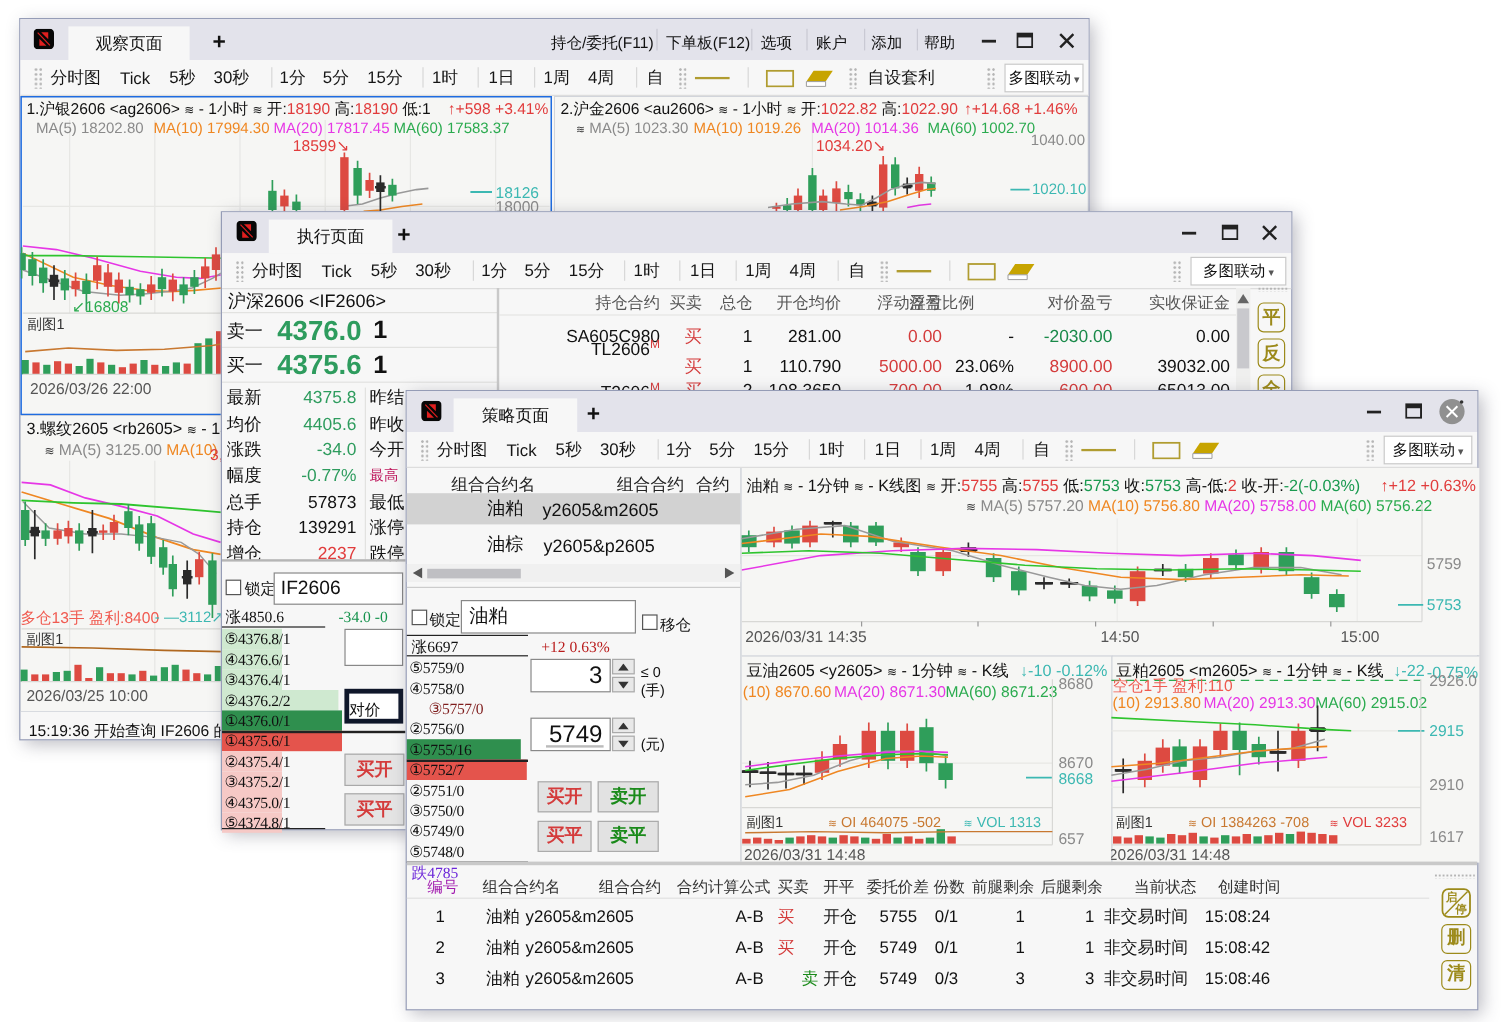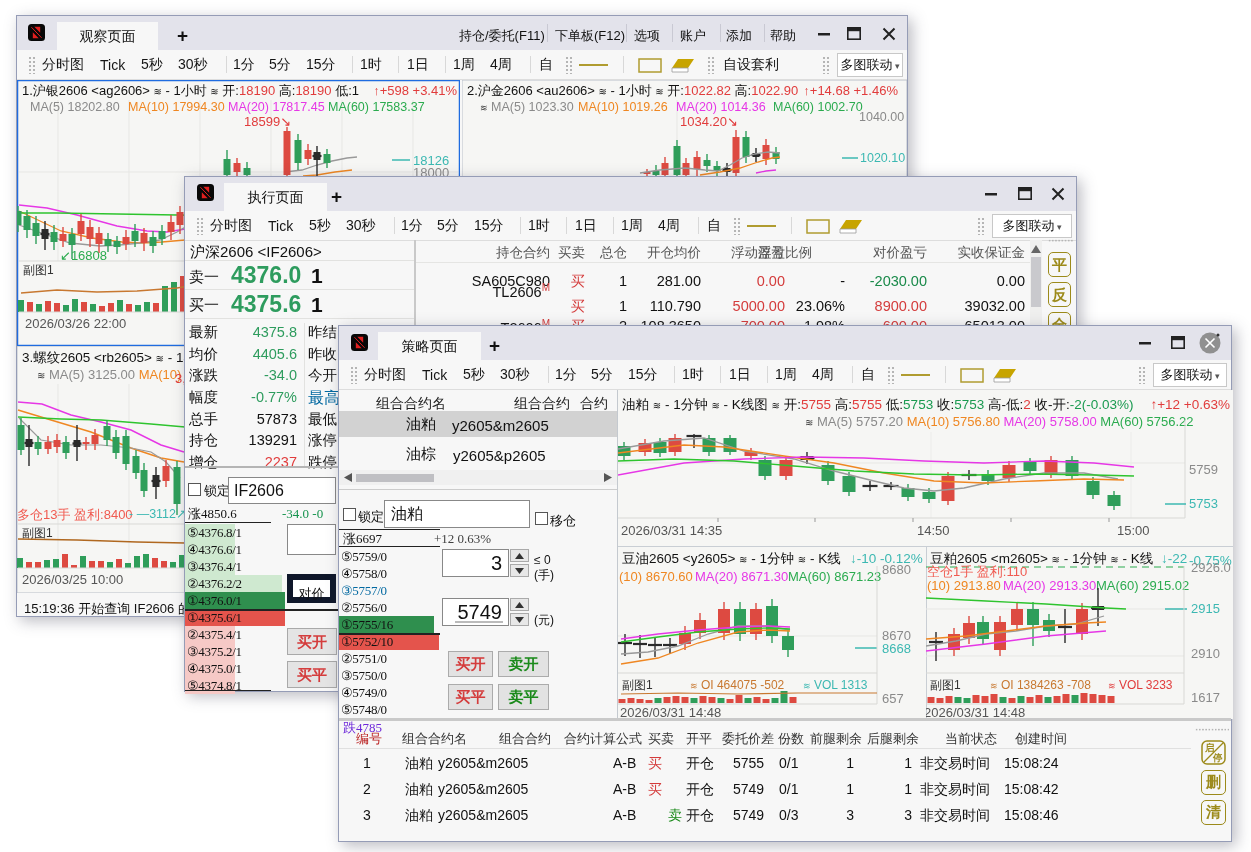--- a/index.html
+++ b/index.html
@@ -405,21 +405,21 @@
     <div class="t" style="left:30px;top:148px;width:82px;text-align:right;font-size:14.5px;color:#2e9c5e">4375.8</div>
     <div class="t" style="left:123px;top:148px;font-size:14.5px;color:#111">昨结</div>
     <div class="t" style="left:4px;top:170px;font-size:14.5px;color:#111">均价</div>
     <div class="t" style="left:30px;top:170px;width:82px;text-align:right;font-size:14.5px;color:#2e9c5e">4405.6</div>
     <div class="t" style="left:123px;top:170px;font-size:14.5px;color:#111">昨收</div>
     <div class="t" style="left:4px;top:191px;font-size:14.5px;color:#111">涨跌</div>
     <div class="t" style="left:30px;top:191px;width:82px;text-align:right;font-size:14.5px;color:#2e9c5e">-34.0</div>
     <div class="t" style="left:123px;top:191px;font-size:14.5px;color:#111">今开</div>
     <div class="t" style="left:4px;top:213px;font-size:14.5px;color:#111">幅度</div>
     <div class="t" style="left:30px;top:213px;width:82px;text-align:right;font-size:14.5px;color:#2e9c5e">-0.77%</div>
-    <div class="t" style="left:123px;top:213px;font-size:16px;color:#0369a1">最高</div>
+    <div class="t" style="left:123px;top:213px;font-size:12px;color:#be185d">最高</div>
     <div class="t" style="left:4px;top:235px;font-size:14.5px;color:#111">总手</div>
     <div class="t" style="left:30px;top:235px;width:82px;text-align:right;font-size:14.5px;color:#111">57873</div>
     <div class="t" style="left:123px;top:235px;font-size:14.5px;color:#111">最低</div>
     <div class="t" style="left:4px;top:256px;font-size:14.5px;color:#111">持仓</div>
     <div class="t" style="left:30px;top:256px;width:82px;text-align:right;font-size:14.5px;color:#111">139291</div>
     <div class="t" style="left:123px;top:256px;font-size:14.5px;color:#111">涨停</div>
     <div class="t" style="left:4px;top:278px;font-size:14.5px;color:#111">增仓</div>
     <div class="t" style="left:30px;top:278px;width:82px;text-align:right;font-size:14.5px;color:#e13c3c">2237</div>
     <div class="t" style="left:123px;top:278px;font-size:14.5px;color:#111">跌停</div>
     <div class="abs" style="left:119px;top:146px;width:1px;height:143px;background:#e2e2e0"></div>
@@ -448,21 +448,21 @@
     <div class="t mono" style="left:2px;top:451px;font-size:13px;letter-spacing:-0.3px;color:#111">②4375.4/1</div>
     <div class="abs" style="left:0;top:466px;width:50px;height:17px;background:#f6c9c6"></div>
     <div class="t mono" style="left:2px;top:468px;font-size:13px;letter-spacing:-0.3px;color:#111">③4375.2/1</div>
     <div class="abs" style="left:0;top:483px;width:50px;height:17px;background:#f6c9c6"></div>
     <div class="t mono" style="left:2px;top:485px;font-size:13px;letter-spacing:-0.3px;color:#111">④4375.0/1</div>
     <div class="abs" style="left:0;top:500px;width:50px;height:17px;background:#f6c9c6"></div>
     <div class="t mono" style="left:2px;top:502px;font-size:13px;letter-spacing:-0.3px;color:#111">⑤4374.8/1</div>
     <div class="abs" style="left:0;top:432px;width:153px;height:2px;background:#222"></div>
     <div class="abs" style="left:0;top:513px;width:86px;height:1px;background:#222"></div>
     <div class="abs" style="left:102px;top:347px;width:49px;height:31px;background:#fff;border:1px solid #888"></div>
-    <div class="abs" style="left:102px;top:397px;width:49px;height:29px;background:#fff;border:6px solid #0f172a;font-size:13px;color:#111;text-align:center;line-height:27px">对价</div>
+    <div class="abs" style="left:102px;top:397px;width:49px;height:29px;background:#fff;border:4px solid #0f172a;font-size:13px;color:#111;line-height:27px">对价</div>
     <div class="abs" style="left:102px;top:451px;width:50px;height:27px;background:#e4e4e4;border:1px solid #a9a9a9;font-size:15px;font-weight:bold;color:#d43c3c;text-align:center;line-height:25px">买开</div>
     <div class="abs" style="left:102px;top:484px;width:50px;height:27px;background:#e4e4e4;border:1px solid #a9a9a9;font-size:15px;font-weight:bold;color:#d43c3c;text-align:center;line-height:25px">买平</div>
     <div class="t" style="left:245px;top:69px;width:120px;text-align:right;font-size:13.5px;color:#555">持仓合约</div>
     <div class="t" style="left:280px;top:69px;width:120px;text-align:right;font-size:13.5px;color:#555">买卖</div>
     <div class="t" style="left:322px;top:69px;width:120px;text-align:right;font-size:13.5px;color:#555">总仓</div>
     <div class="t" style="left:396px;top:69px;width:120px;text-align:right;font-size:13.5px;color:#555">开仓均价</div>
     <div class="t" style="left:480px;top:69px;width:120px;text-align:right;font-size:13.5px;color:#555">浮动盈亏</div>
     <div class="t" style="left:540px;top:69px;width:120px;text-align:center;font-size:13.5px;color:#555">浮盈比例</div>
     <div class="t" style="left:622px;top:69px;width:120px;text-align:right;font-size:13.5px;color:#555">对价盈亏</div>
     <div class="t" style="left:720px;top:69px;width:120px;text-align:right;font-size:13.5px;color:#555">实收保证金</div>
@@ -575,31 +575,31 @@
       <polygon points="0,0 0,9 8,4.5" fill="#555"></polygon>
     </svg>
     <div class="abs" style="left:0;top:163px;width:278px;height:1px;background:#cccccc"></div>
     <div class="abs" style="left:4px;top:182px;width:13px;height:13px;background:#fff;border:1px solid #555"></div>
     <div class="t" style="left:19px;top:184px;font-size:13px;color:#111">锁定</div>
     <div class="abs" style="left:45px;top:174px;width:146px;height:28px;background:#fff;border:1px solid #888"></div>
     <div class="t" style="left:52px;top:180px;font-size:16px;color:#111">油粕</div>
     <div class="abs" style="left:196px;top:186px;width:13px;height:13px;background:#fff;border:1px solid #555"></div>
     <div class="t" style="left:211px;top:188px;font-size:13px;color:#111">移仓</div>
     <div class="t mono" style="left:4px;top:206px;font-size:13px;color:#111">涨6697</div>
-    <div class="t mono" style="left:95px;top:206px;font-size:13px;color:#404040">+12 0.63%</div>
+    <div class="t mono" style="left:112px;top:206px;font-size:13px;color:#b91c1c">+12 0.63%</div>
     <div class="abs" style="left:0;top:203px;width:101px;height:1px;background:#222"></div>
     <div class="abs" style="left:0;top:220px;width:101px;height:1px;background:#222"></div>
     <div class="t mono" style="left:2px;top:224px;font-size:13px;letter-spacing:-0.3px;color:#111">⑤5759/0</div>
     <div class="t mono" style="left:2px;top:241px;font-size:13px;letter-spacing:-0.3px;color:#111">④5758/0</div>
-    <div class="t mono" style="left:2px;top:258px;font-size:13px;letter-spacing:-0.3px;color:#0369a1">③5757/0</div>
+    <div class="t mono" style="left:18px;top:258px;font-size:13px;letter-spacing:-0.3px;color:#7f1d1d">③5757/0</div>
     <div class="t mono" style="left:2px;top:275px;font-size:13px;letter-spacing:-0.3px;color:#111">②5756/0</div>
     <div class="abs" style="left:0;top:290px;width:95px;height:17px;background:#2f8f4e"></div>
     <div class="t mono" style="left:2px;top:292px;font-size:13px;letter-spacing:-0.3px;color:#111">①5755/16</div>
     <div class="abs" style="left:0;top:307px;width:100px;height:17px;background:#e4544c"></div>
-    <div class="t mono" style="left:2px;top:309px;font-size:13px;letter-spacing:-0.3px;color:#111">①5752/10</div>
+    <div class="t mono" style="left:2px;top:309px;font-size:13px;letter-spacing:-0.3px;color:#111">①5752/7</div>
     <div class="t mono" style="left:2px;top:326px;font-size:13px;letter-spacing:-0.3px;color:#111">②5751/0</div>
     <div class="t mono" style="left:2px;top:343px;font-size:13px;letter-spacing:-0.3px;color:#111">③5750/0</div>
     <div class="t mono" style="left:2px;top:360px;font-size:13px;letter-spacing:-0.3px;color:#111">④5749/0</div>
     <div class="t mono" style="left:2px;top:377px;font-size:13px;letter-spacing:-0.3px;color:#111">⑤5748/0</div>
     <div class="abs" style="left:0;top:307px;width:101px;height:2px;background:#222"></div>
     <div class="abs" style="left:0;top:392px;width:101px;height:1px;background:#222"></div>
     <div class="t mono" style="left:4px;top:395px;font-size:13px;color:#6d28d9">跌4785</div>
     <div class="abs" style="left:103px;top:223px;width:67px;height:28px;background:#fff;border:1px solid #888;font-size:20px;color:#111;text-align:right;line-height:26px;padding-right:6px">3</div>
     <div class="abs" style="left:171px;top:223px;width:19px;height:13px;background:#e8e8e8;border:1px solid #aaa"></div>
     <div class="abs" style="left:171px;top:238px;width:19px;height:13px;background:#e8e8e8;border:1px solid #aaa"></div>
@@ -853,21 +853,21 @@
       <rect x="136.5" y="148" width="7" height="9" fill="#dd4a41"></rect>
       <rect x="145.5" y="149" width="7" height="8" fill="#2f9e5a"></rect>
       <rect x="154.5" y="147" width="7" height="10" fill="#dd4a41"></rect>
       <rect x="163.5" y="148" width="7" height="9" fill="#dd4a41"></rect>
       <rect x="172.5" y="149" width="7" height="8" fill="#dd4a41"></rect>
       <rect x="181.5" y="150" width="7" height="7" fill="#dd4a41"></rect>
       <line x1="0" y1="158" x2="258" y2="158" stroke="#d8d8d5"></line>
       <text x="-2" y="171" font-size="13" fill="#555">2026/03/31 14:48</text>
     </svg>
     <div class="abs" style="left:0;top:392px;width:892px;height:3px;background:#c9c9c9"></div>
-    <div class="t" style="left:17px;top:406px;font-size:13px;color:#b91c1c">编号</div>
+    <div class="t" style="left:17px;top:406px;font-size:13px;color:#a21caf">编号</div>
     <div class="t" style="left:63px;top:406px;font-size:13px;color:#333">组合合约名</div>
     <div class="t" style="left:112px;top:406px;width:100px;text-align:right;font-size:13px;color:#333">组合合约</div>
     <div class="t" style="left:225px;top:406px;font-size:13px;color:#333">合约计算公式</div>
     <div class="t" style="left:309px;top:406px;font-size:13px;color:#333">买卖</div>
     <div class="t" style="left:347px;top:406px;font-size:13px;color:#333">开平</div>
     <div class="t" style="left:383px;top:406px;font-size:13px;color:#333">委托价差</div>
     <div class="t" style="left:439px;top:406px;font-size:13px;color:#333">份数</div>
     <div class="t" style="left:471px;top:406px;font-size:13px;color:#333">前腿剩余</div>
     <div class="t" style="left:528px;top:406px;font-size:13px;color:#333">后腿剩余</div>
     <div class="t" style="left:606px;top:406px;font-size:13px;color:#333">当前状态</div>

